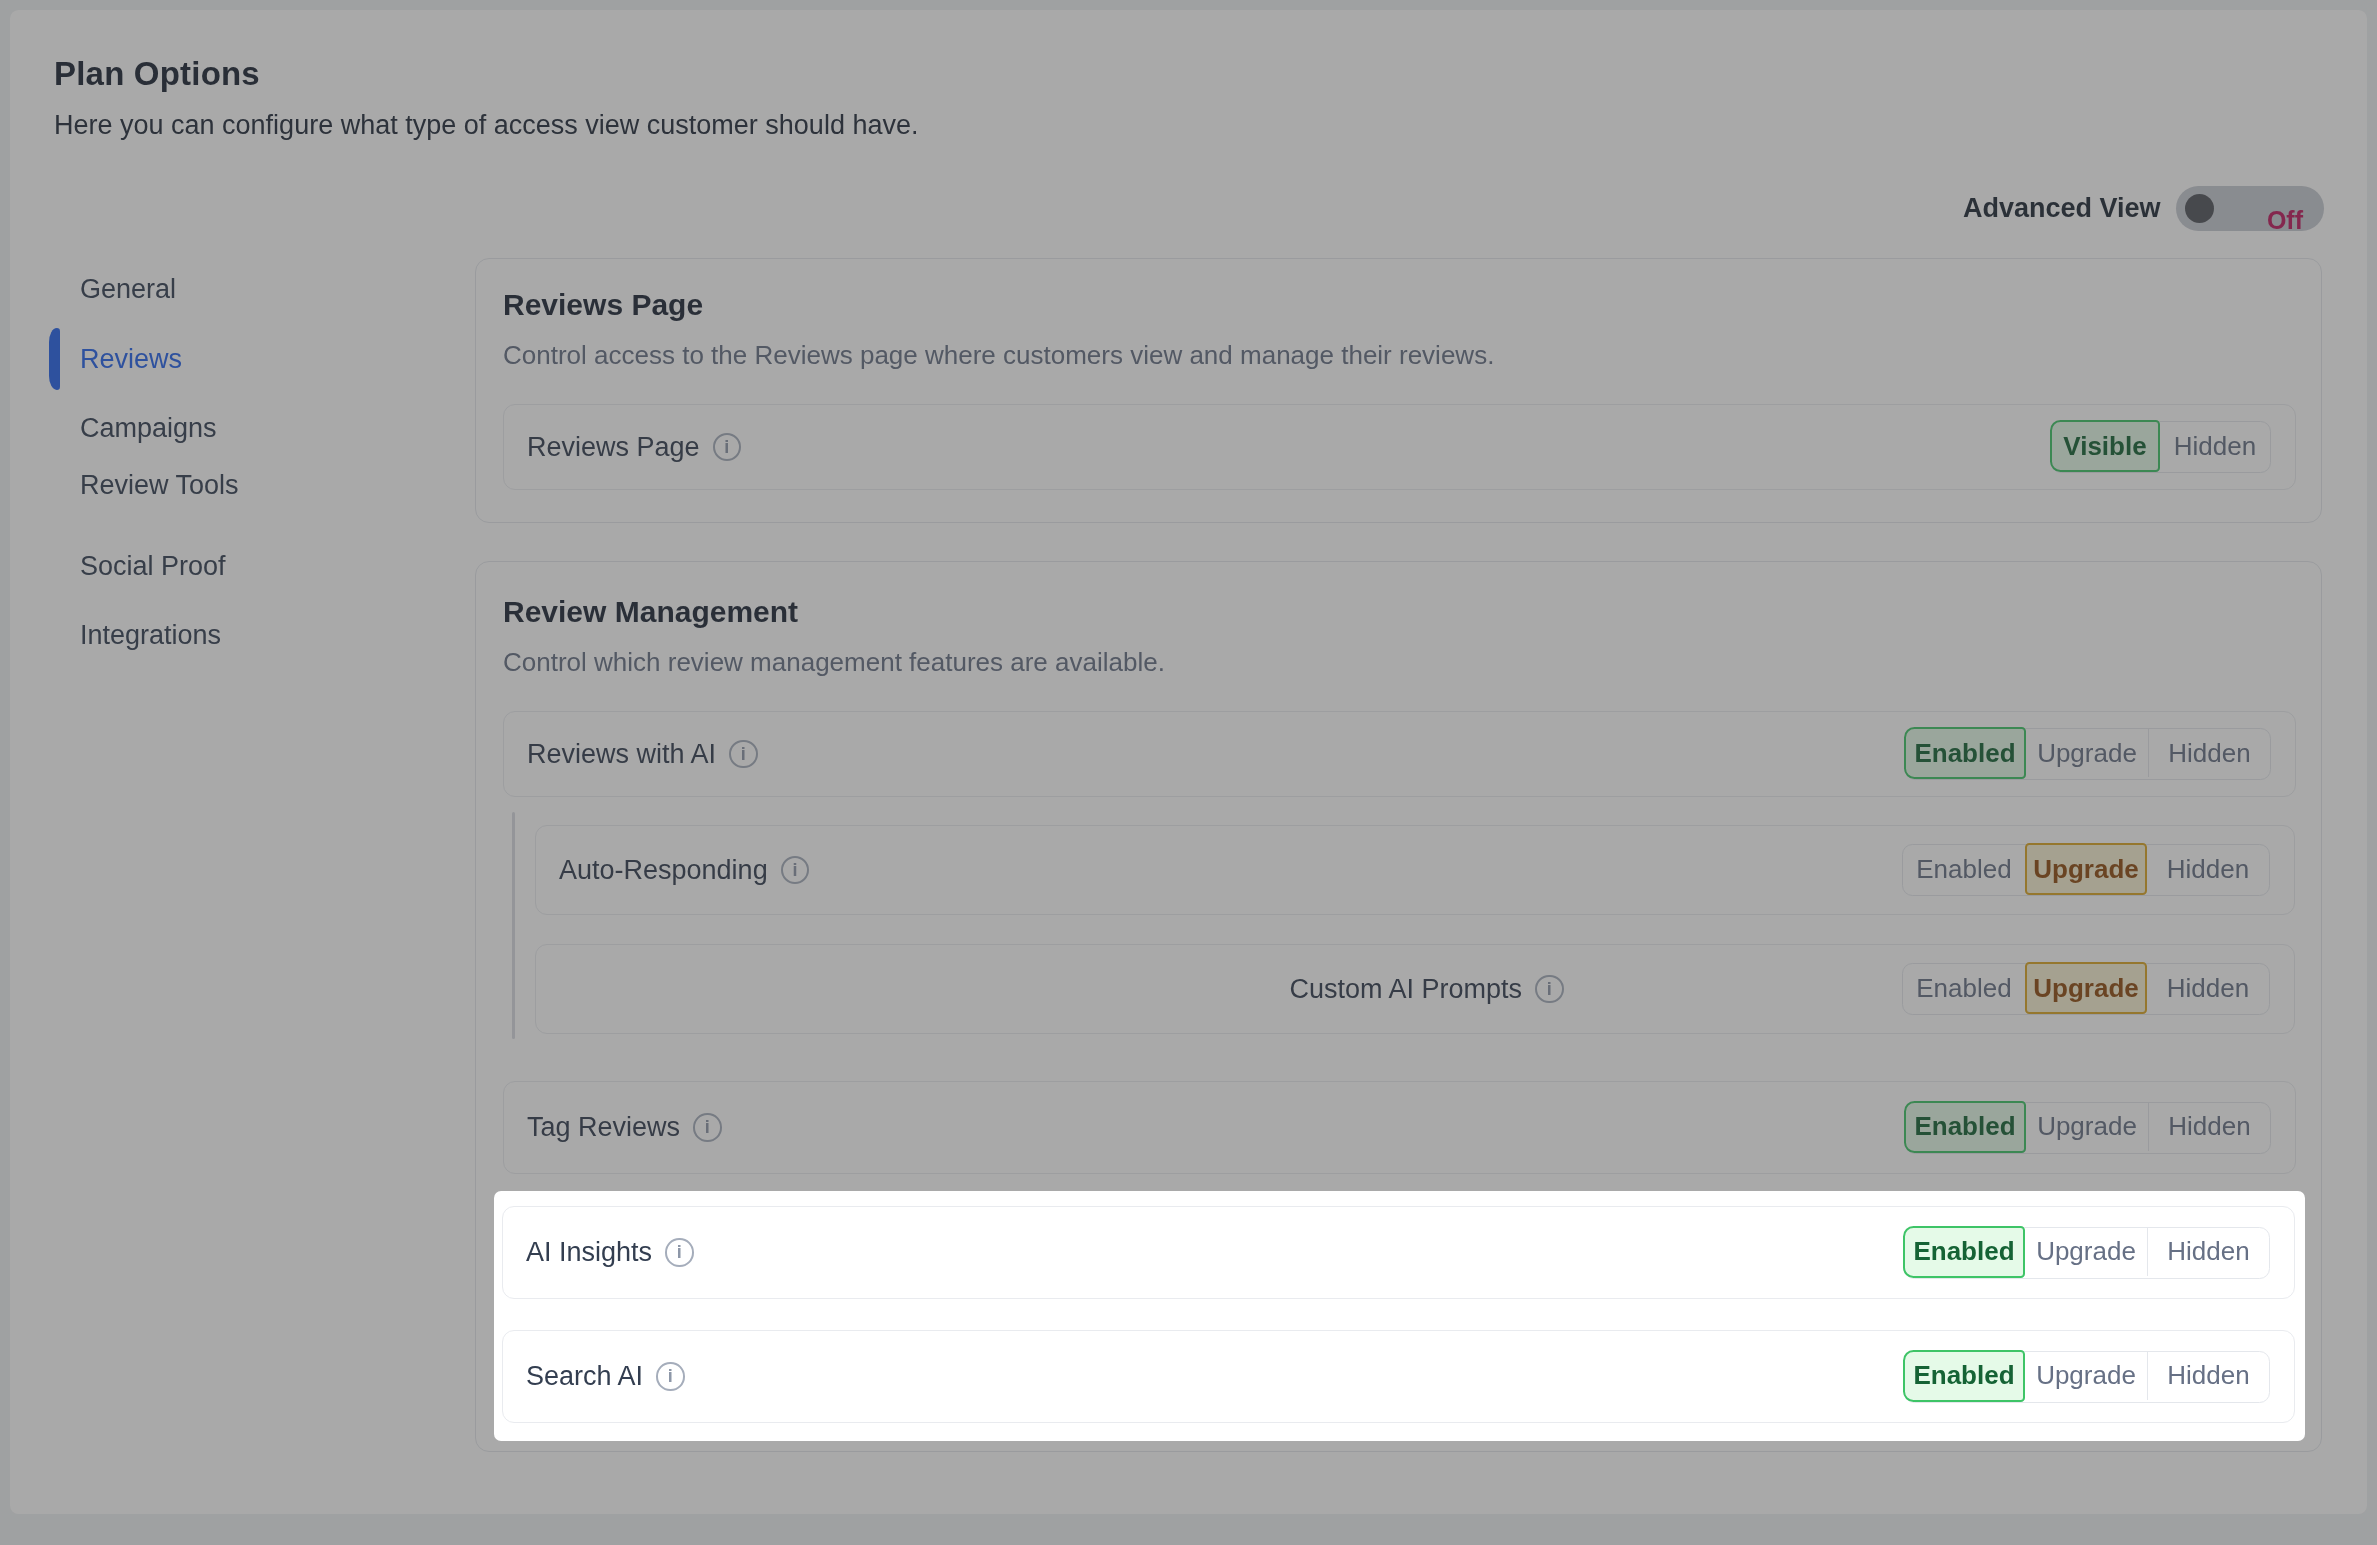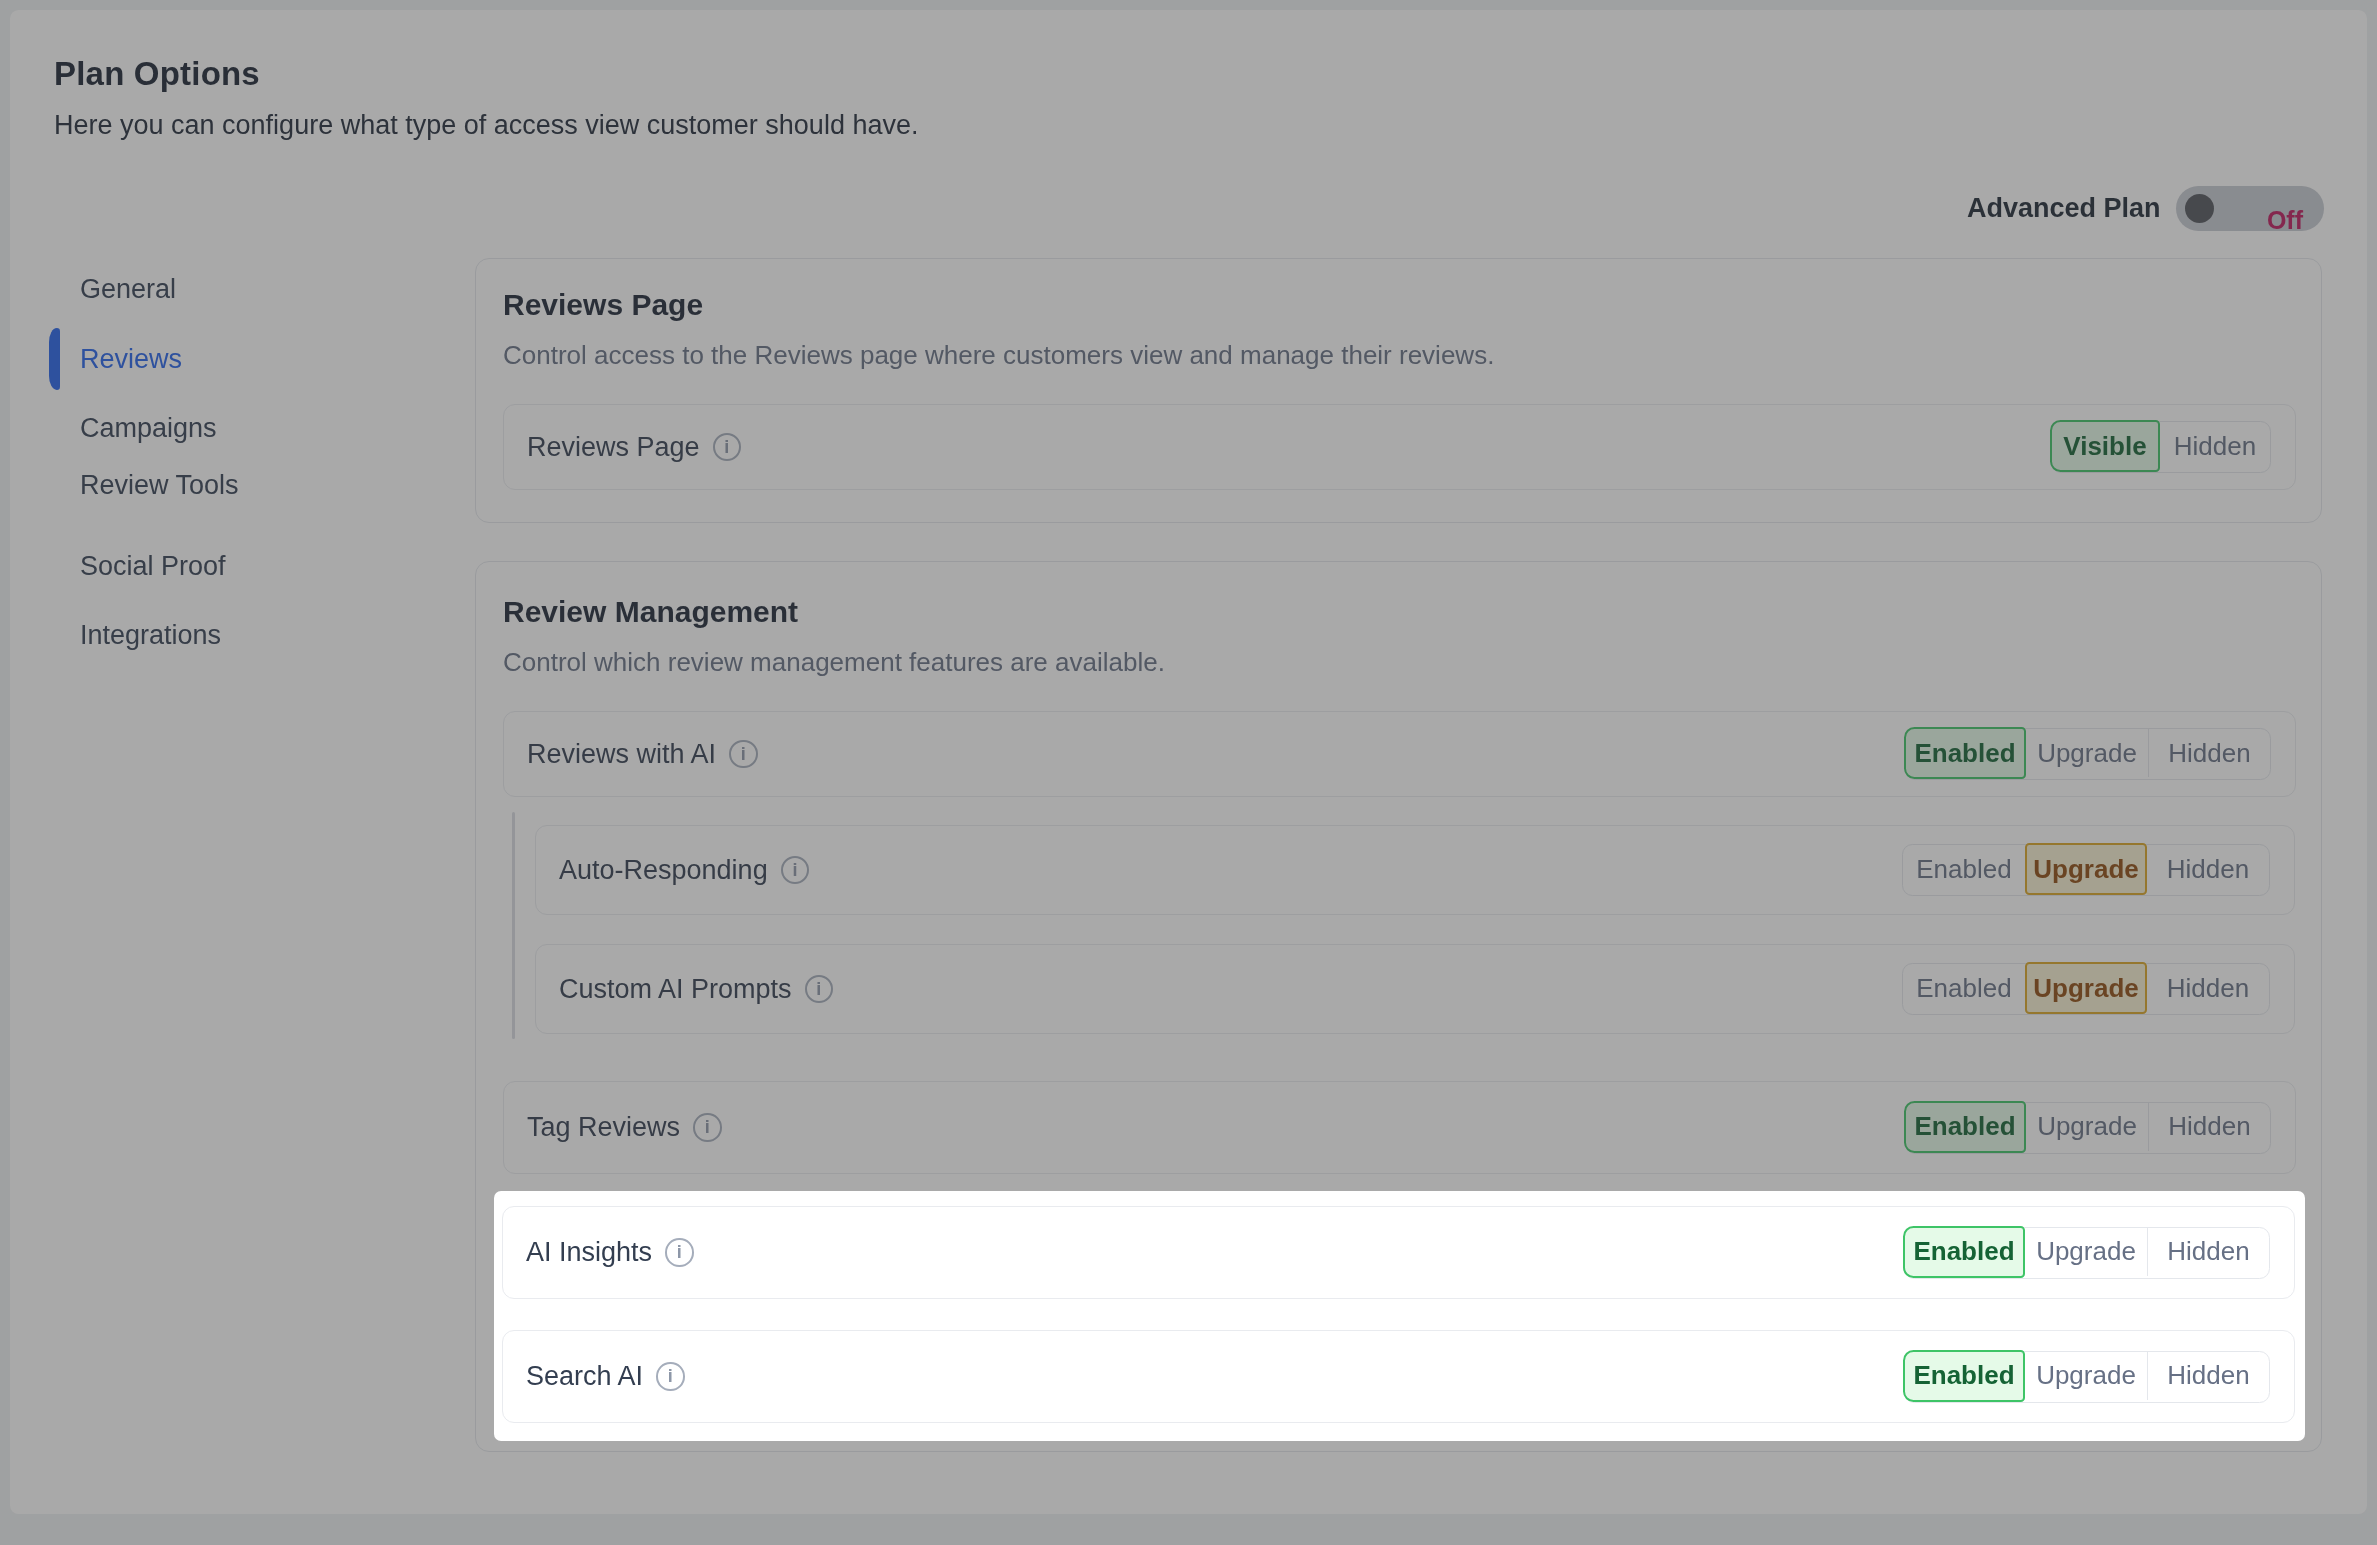--- a/index.html
+++ b/index.html
@@ -114,21 +114,21 @@
 </head>
 <body>
 
 <div class="stage">
   <div class="sheet"></div>
 
   <div class="page-title">Plan Options</div>
   <div class="page-subtitle">Here you can configure what type of access view customer should have.</div>
 
   <div class="adv">
-    <span class="adv-label">Advanced Plan</span>
+    <span class="adv-label">Advanced View</span>
     <span class="toggle">
       <span class="toggle-knob"></span>
       <span class="toggle-state">Off</span>
     </span>
   </div>
 
   <div class="side-indicator"></div>
   <div class="side-item" style="top:270px">General</div>
   <div class="side-item active" style="top:340px">Reviews</div>
   <div class="side-item" style="top:409px">Campaigns</div>
@@ -175,21 +175,21 @@
         <span class="row-label">Auto-Responding</span>
         <span class="info-icon">i</span>
       </div>
       <div class="seg-group">
         <span class="seg">Enabled</span>
         <span class="seg sel amber mid">Upgrade</span>
         <span class="seg">Hidden</span>
       </div>
     </div>
 
-    <div class="row" style="left:59px;top:382px;width:1760px;height:90px;">
+    <div class="row" style="left:59px;top:382px;width:1760px;height:90px;justify-content:center;">
       <div class="row-label-wrap">
         <span class="row-label">Custom AI Prompts</span>
         <span class="info-icon">i</span>
       </div>
       <div class="seg-group">
         <span class="seg">Enabled</span>
         <span class="seg sel amber mid">Upgrade</span>
         <span class="seg">Hidden</span>
       </div>
     </div>

